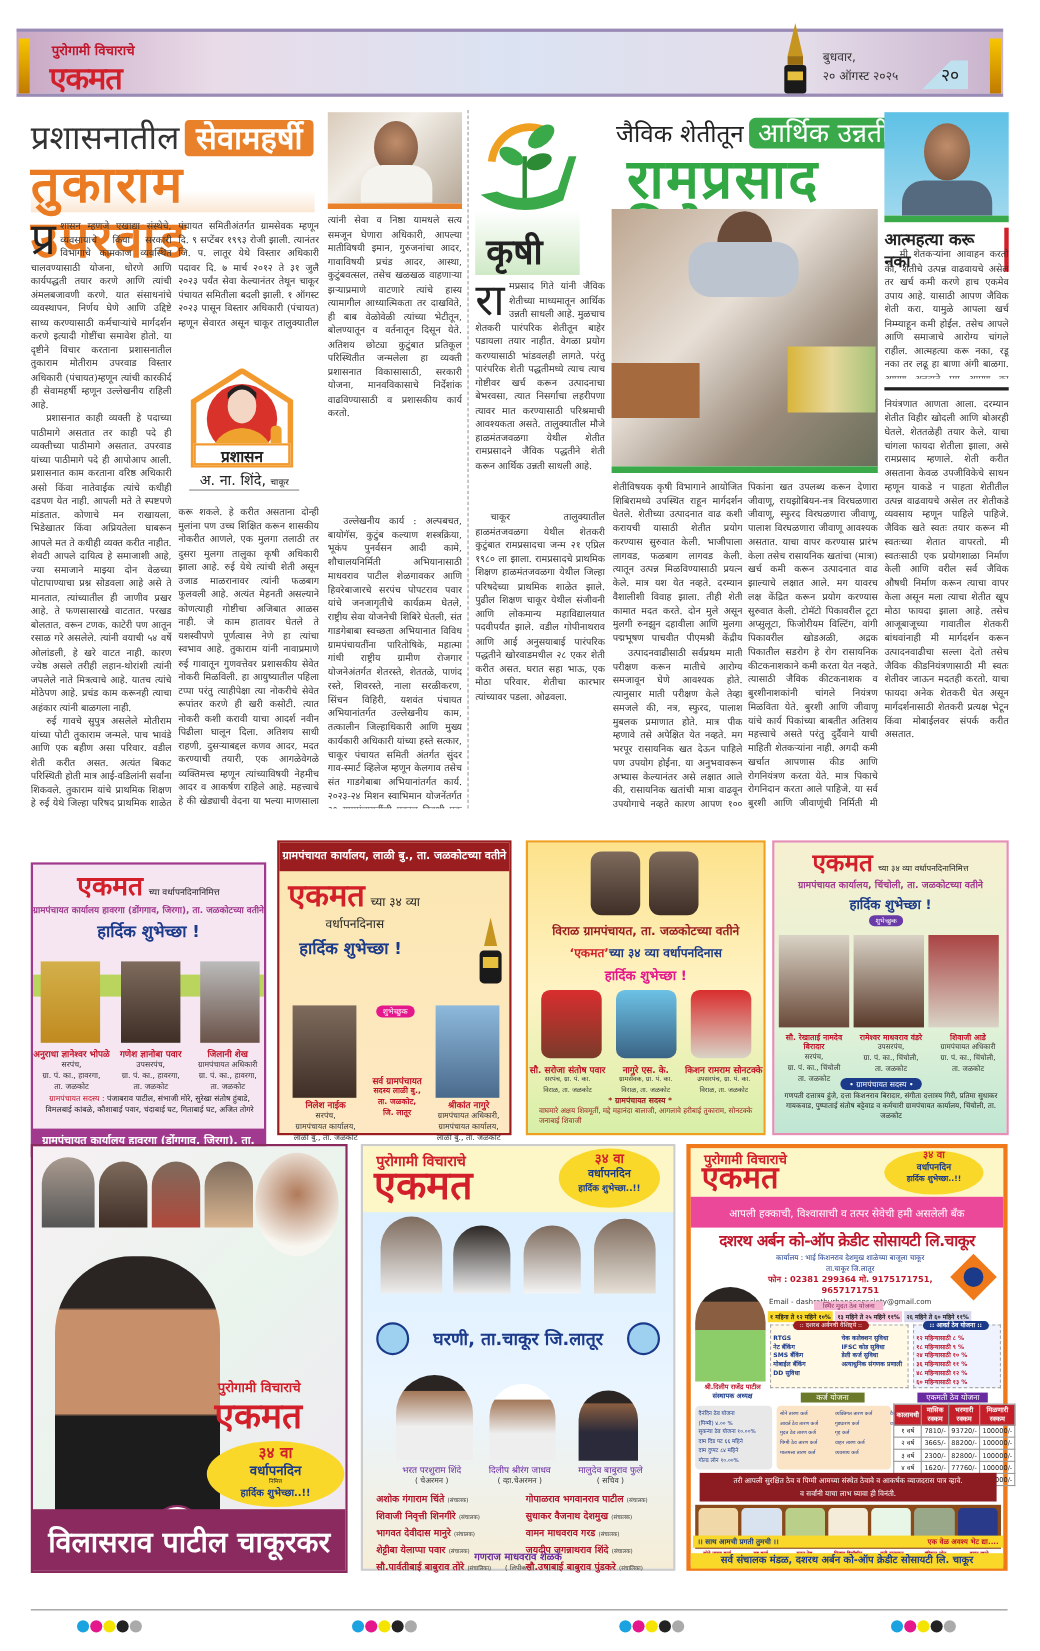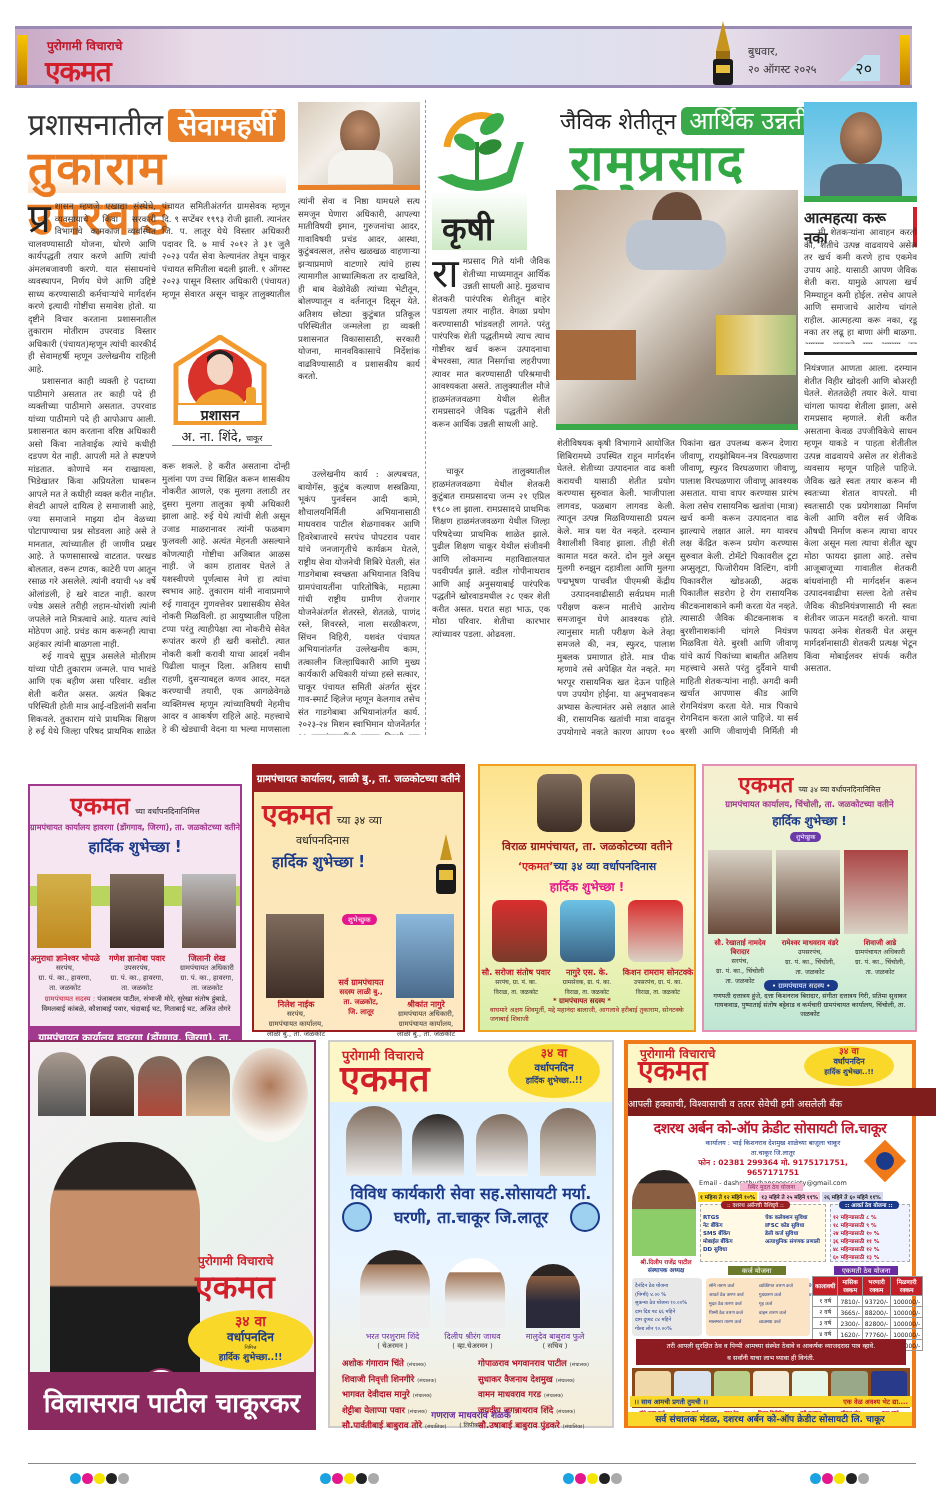--- a/index.html
+++ b/index.html
@@ -305,21 +305,20 @@
   <div class="abs" style="left:10px;top:16px;font-size:36px;color:#d21f2a;font-weight:bold;font-family:'DejaVu Serif',serif;line-height:40px">एकमत</div>
   <div class="abs" style="left:178px;top:2px;width:92px;height:54px;border-radius:50%;background:#f9d82a;text-align:center">
     <div style="font-size:12px;color:#d21f2a;font-weight:bold;line-height:15px;margin-top:2px">३४ वा</div>
     <div style="font-size:10px;color:#1b3a8a;font-weight:bold;line-height:13px">वर्धापनदिन</div>
     <div style="font-size:8px;color:#1b3a8a;font-weight:bold">हार्दिक शुभेच्छा..!!</div>
   </div>
   <div class="person" style="left:16px;top:64px;width:56px;height:70px;border-radius:28px 28px 0 0;background:linear-gradient(#7e6b5d,#eee)"></div>
   <div class="person" style="left:82px;top:72px;width:52px;height:62px;border-radius:26px 26px 0 0;background:linear-gradient(#2a2522,#eee)"></div>
   <div class="person" style="left:146px;top:72px;width:52px;height:62px;border-radius:26px 26px 0 0;background:linear-gradient(#7e6b5d,#f5f5f5)"></div>
   <div class="person" style="left:210px;top:66px;width:56px;height:68px;border-radius:28px 28px 0 0;background:linear-gradient(#7e6b5d,#e6e0d6)"></div>
-  <div class="abs ad-title" style="left:0;top:140px;width:282px;font-size:16px;color:#1b3a8a">विविध कार्यकारी सेवा सह.सोसायटी मर्या.</div>
   <div class="abs ad-title" style="left:0;top:164px;width:282px;font-size:16px;color:#1b3a8a">घरणी, ता.चाकूर जि.लातूर</div>
   <div class="abs" style="left:12px;top:160px;width:30px;height:30px;border-radius:50%;background:#9dd1ef;border:2px solid #1b3a8a"></div>
   <div class="abs" style="left:240px;top:160px;width:30px;height:30px;border-radius:50%;background:#9dd1ef;border:2px solid #1b3a8a"></div>
   <div class="person" style="left:30px;top:208px;width:70px;height:78px;border-radius:35px 35px 0 0;background:linear-gradient(#2a2522 18%,#a37859 19%,#eee 60%)"></div>
   <div class="person" style="left:115px;top:216px;width:60px;height:70px;border-radius:30px 30px 0 0;background:linear-gradient(#fff 20%,#a37859 21%,#eee 65%)"></div>
   <div class="person" style="left:196px;top:222px;width:54px;height:64px;border-radius:27px 27px 0 0;background:linear-gradient(#2a2522 18%,#8a5e40 19%,#2a2a3a 60%)"></div>
   <div class="abs" style="left:20px;top:288px;width:85px">
       <div class="pname" style="color:#6a2aa0;font-weight:normal">भरत परशुराम शिंदे</div>
       <div class="prole">( चेअरमन )</div>
     </div>
@@ -353,21 +352,21 @@
 
 <div class="abs ad" style="left:624px;top:1040px;width:292px;height:388px;border:4px solid #f07a1a;background:#fff">
   <div class="abs" style="left:0;top:0;width:284px;height:44px;background:#fdf6c6"></div>
   <div class="abs" style="left:12px;top:1px;font-size:12px;color:#d21f2a;font-weight:bold">पुरोगामी विचाराचे</div>
   <div class="abs" style="left:10px;top:10px;font-size:28px;color:#d21f2a;font-weight:bold;font-family:'DejaVu Serif',serif;line-height:34px">एकमत</div>
   <div class="abs" style="left:176px;top:2px;width:90px;height:40px;border-radius:50%;background:#f9d82a;text-align:center">
     <div style="font-size:9px;color:#d21f2a;font-weight:bold;line-height:11px">३४ वा</div>
     <div style="font-size:8px;color:#1b3a8a;font-weight:bold;line-height:10px">वर्धापनदिन</div>
     <div style="font-size:7px;color:#1b3a8a;font-weight:bold">हार्दिक शुभेच्छा..!!</div>
   </div>
-  <div class="abs" style="left:0;top:44px;width:308px;height:28px;background:#7f1d1d;color:#fff;font-size:9.5px;text-align:left;line-height:32px">आपली हक्काची, विश्वासाची व तत्पर सेवेची हमी असलेली बँक</div>
+  <div class="abs" style="left:0;top:44px;width:284px;height:28px;background:#ec4899;color:#fff;font-size:9.5px;text-align:center;line-height:32px">आपली हक्काची, विश्वासाची व तत्पर सेवेची हमी असलेली बँक</div>
   <div class="abs ad-title" style="left:0;top:74px;width:284px;font-size:14px;color:#c0162b;letter-spacing:-0.5px">दशरथ अर्बन को-ऑप क्रेडीट सोसायटी लि.चाकूर</div>
   <div class="abs" style="left:60px;top:94px;width:170px;font-size:6.5px;text-align:center;color:#1b3a8a;line-height:10px">
     <div>कार्यालय : भाई किशनराव देशमुख शाळेच्या बाजूला चाकूर</div>
     <div>ता.चाकूर जि.लातूर</div>
     <div style="color:#c0162b;font-weight:bold;font-size:7.5px">फोन : 02381 299364 मो. 9175171751, 9657171751</div>
     <div style="color:#333">Email - dashrathurbancoopsciety@gmail.com</div>
   </div>
   <div class="abs" style="left:242px;top:102px;width:30px;height:30px;background:#f07a1a;transform:rotate(45deg)">
       <div style="margin:6px;width:18px;height:18px;border-radius:50%;background:#1b3a8a"></div>
     </div>

